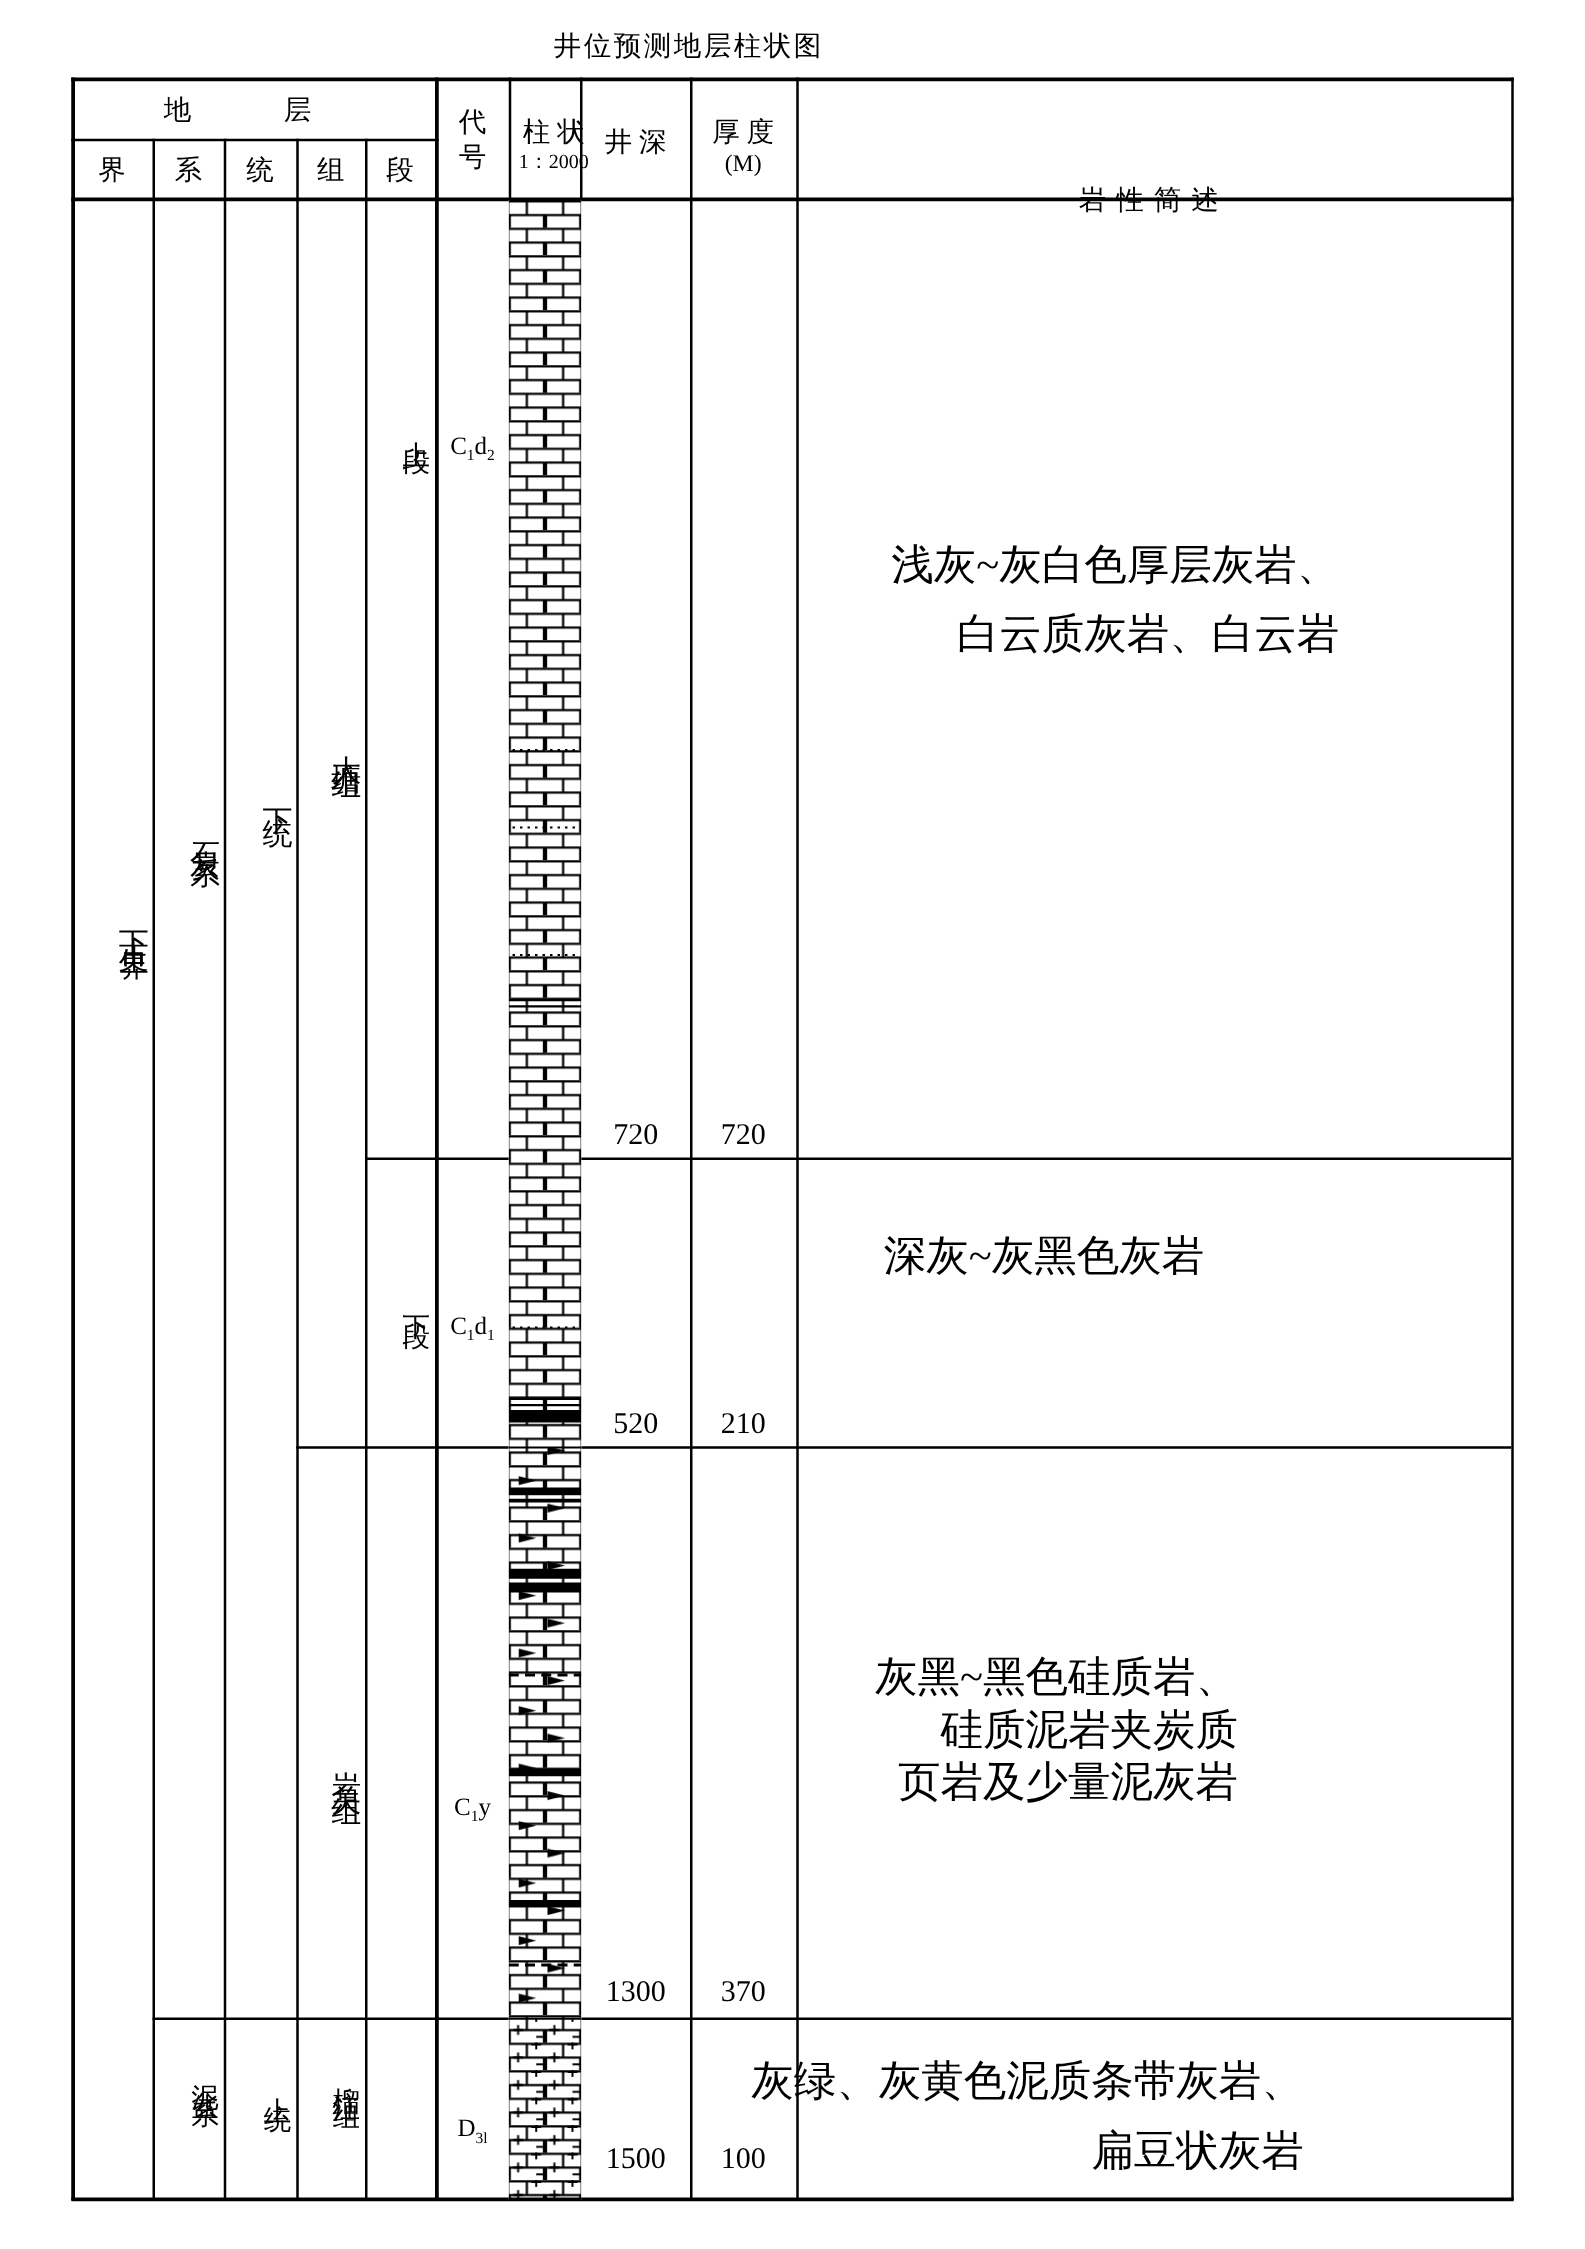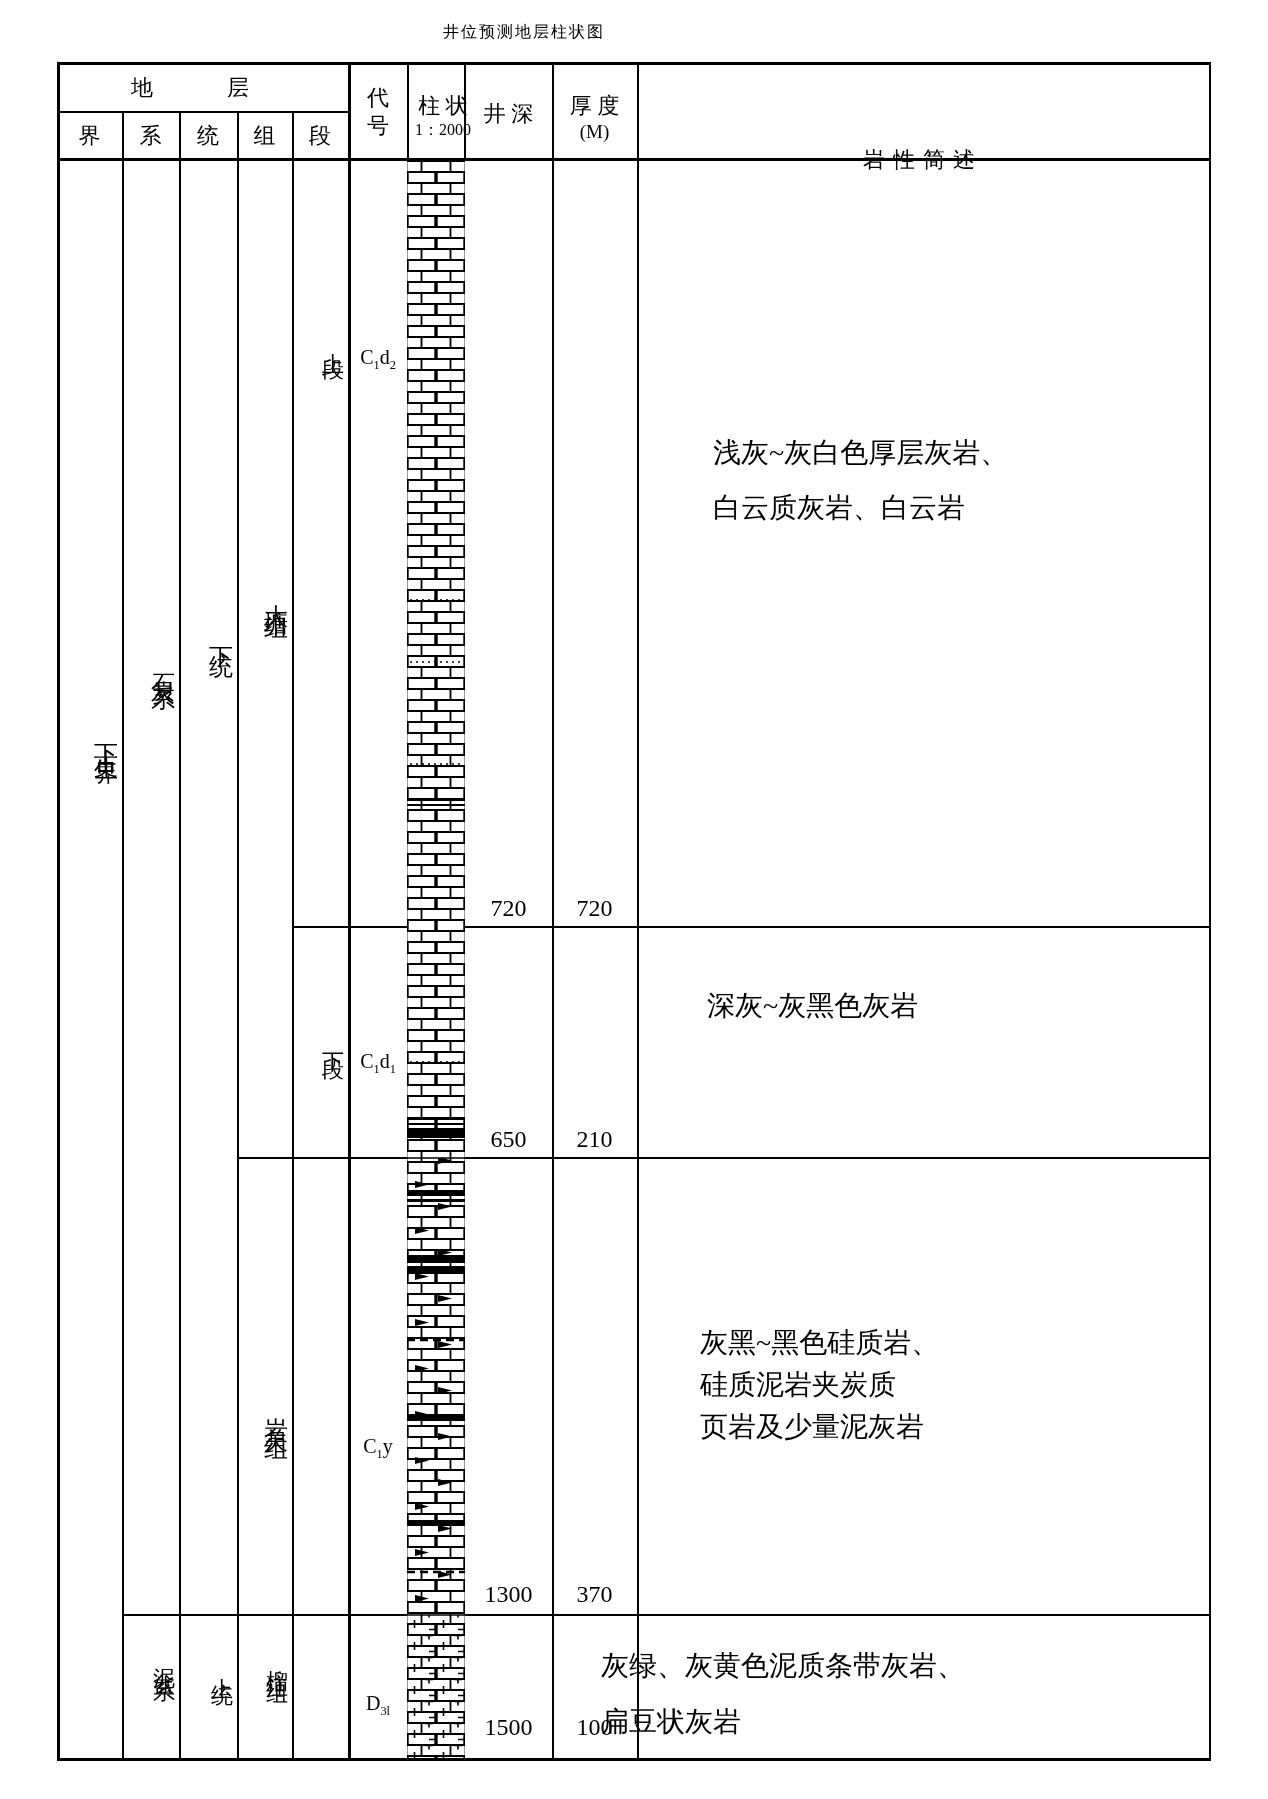--- a/index.html
+++ b/index.html
@@ -4,33 +4,33 @@
 <style>
   html,body{margin:0;padding:0;background:#fff;}
   .page{position:relative;width:1268px;height:1799px;background:#fff;overflow:hidden;
         font-family:"Liberation Serif","DejaVu Serif",serif;color:#000;}
   .hl{position:absolute;background:#000;height:2px;}
   .hl.thick{height:2.5px;}
   .vl{position:absolute;background:#000;width:1.5px;}
   .vl.heavy{width:2.5px;}
   .vl.gray{background:#9a9a9a;width:1px;}
   .cell{position:absolute;text-align:center;line-height:1.25;}
-  .title{position:absolute;font-size:16px;letter-spacing:2px;white-space:nowrap;}
+  .title{position:absolute;font-size:22px;letter-spacing:2px;white-space:nowrap;}
   .hdr{font-size:22px;}
   .hdr.sp{letter-spacing:8px;margin-top:48px;}
   .hdr.sp-wide{letter-spacing:26px;}
   .scale{font-size:16px;letter-spacing:0;}
   .vtxt{position:absolute;writing-mode:vertical-rl;text-orientation:upright;
         letter-spacing:6px;font-size:24px;text-align:center;}
   .vtxt.small{font-size:22px;letter-spacing:6px;}
   .vtxt.sp10{letter-spacing:10px;}
   .code{position:absolute;font-size:20px;text-align:center;white-space:nowrap;}
   .code sub{font-size:0.62em;}
   .num{position:absolute;font-size:24px;text-align:center;}
-  .desc{position:absolute;font-size:28px;white-space:nowrap;}
+  .desc{position:absolute;font-size:34px;white-space:nowrap;text-align:right;}
   .desc div{white-space:nowrap;}
   .d1{line-height:55px;}
   .d2{line-height:47px;}
   .d3{line-height:42px;}
   .d4{line-height:56px;}
 </style>
 </head>
 <body>
 
 <div class="page">
@@ -133,21 +133,21 @@
       <rect x="0" y="1106" width="58" height="8" fill="#000"></rect>
       <line x1="0" y1="1180" x2="58" y2="1180" stroke="#000" stroke-width="2.5" stroke-dasharray="8 5"></line>
       <rect x="0" y="1255" width="58" height="6" fill="#000"></rect>
       <rect x="0" y="1360" width="58" height="5" fill="#000"></rect>
       <line x1="0" y1="1412" x2="58" y2="1412" stroke="#000" stroke-width="2.5" stroke-dasharray="8 5"></line>
       <line x1="0" y1="1455" x2="58" y2="1455" stroke="#000" stroke-width="1.5"></line>
     </svg>
 
   <div class="num" style="left:465px;top:895px;width:87px;">720</div>
   <div class="num" style="left:552px;top:895px;width:85px;">720</div>
-  <div class="num" style="left:465px;top:1126px;width:87px;">650</div>
+  <div class="num" style="left:465px;top:1126px;width:87px;">520</div>
   <div class="num" style="left:552px;top:1126px;width:85px;">210</div>
   <div class="num" style="left:465px;top:1581px;width:87px;">1300</div>
   <div class="num" style="left:552px;top:1581px;width:85px;">370</div>
   <div class="num" style="left:465px;top:1714px;width:87px;">1500</div>
   <div class="num" style="left:552px;top:1714px;width:85px;">100</div>
 
   <div class="desc d1" style="left:713px;top:425px;">
     <div>浅灰~灰白色厚层灰岩、</div>
     <div>白云质灰岩、白云岩</div>
   </div>

